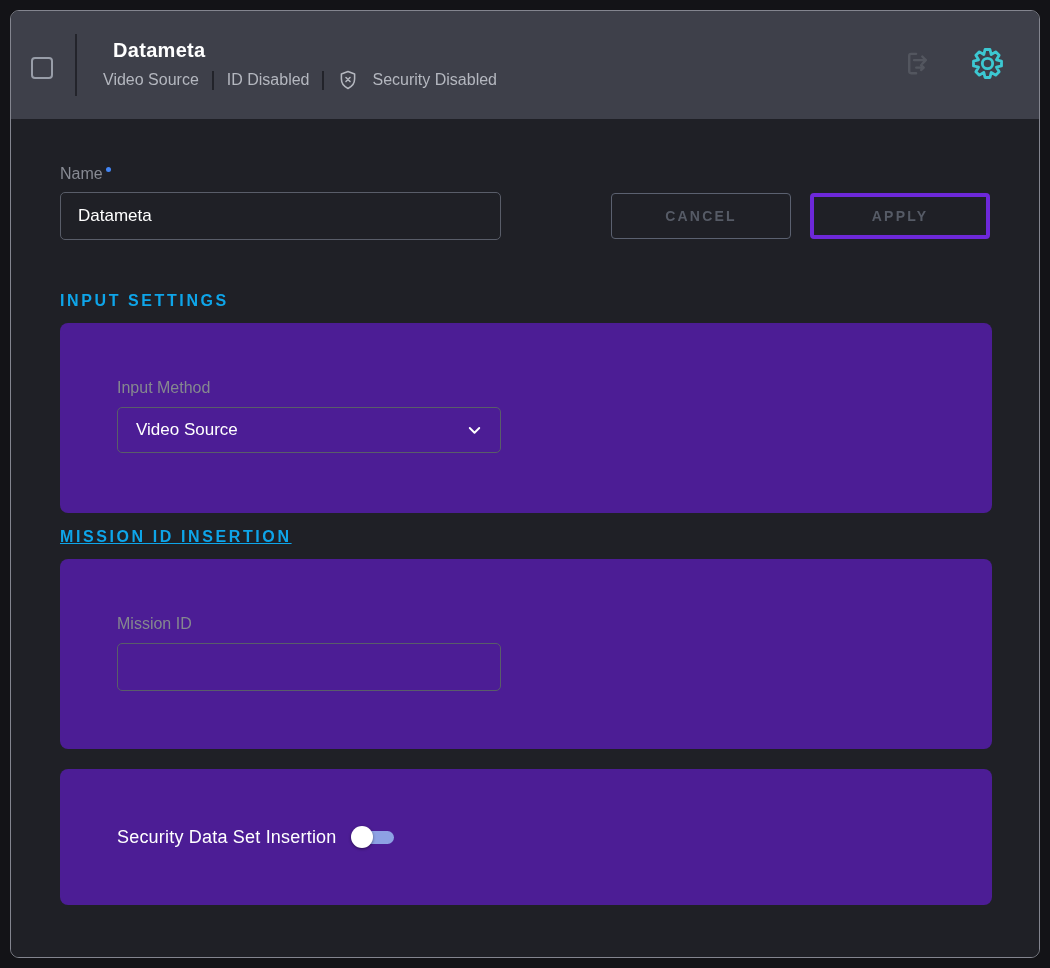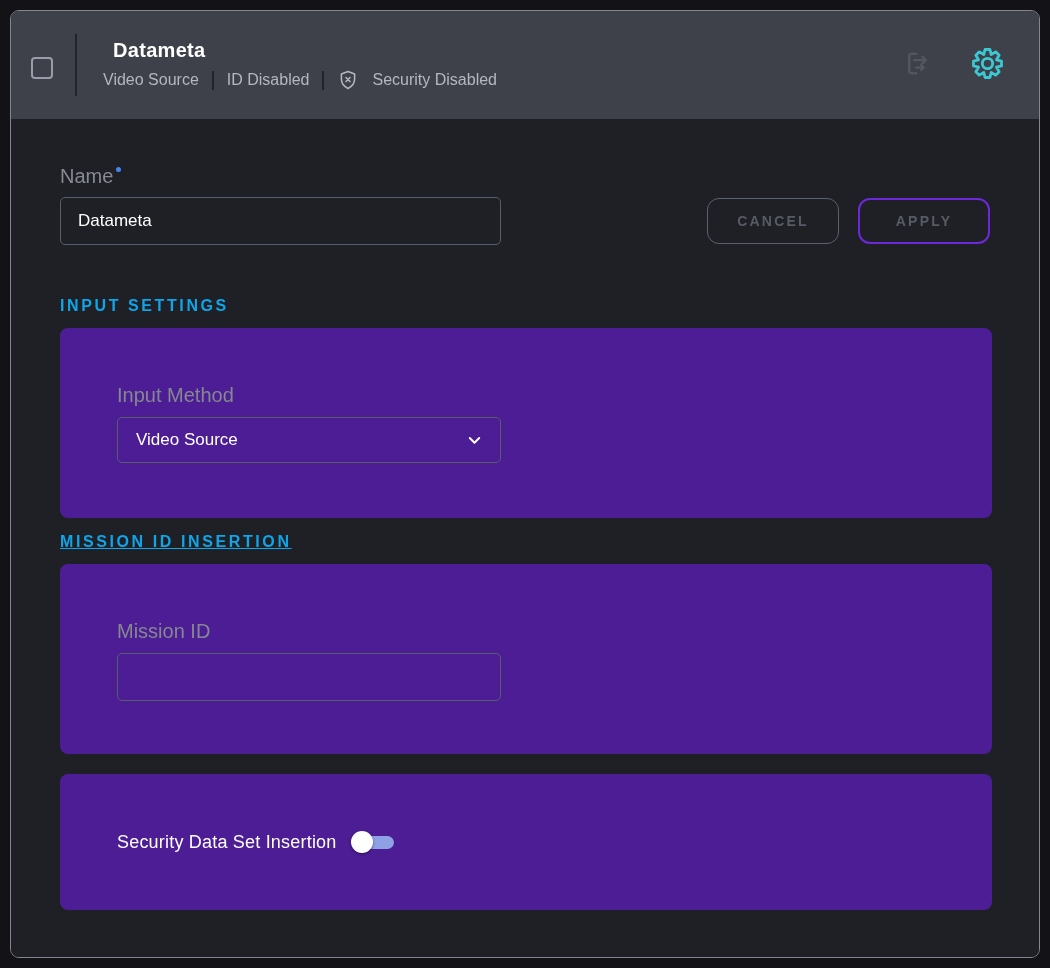--- a/index.html
+++ b/index.html
@@ -20,34 +20,34 @@
   .subtitle { display:flex; align-items:center; gap:13px; color:#b4b7bf; font-size:16px; }
   .subtitle .pipe { width:2px; height:19px; background:#22232a; }
   .subtitle .shield { display:flex; align-items:center; }
   .header-spacer { flex:1; }
   .header-icons { display:flex; align-items:center; gap:42px; }
   .icon-btn { background:none; border:none; cursor:pointer; display:flex; align-items:center; padding:0; }
 
   
   .body { flex:1; background:#1f2026; padding:46px 49px 0; }
 
-  .field-label { color:#878a93; font-size:20px; display:inline-flex; }
+  .field-label { color:#878a93; font-size:16px; display:inline-flex; }
   .req-dot { width:5px; height:5px; border-radius:50%; background:#4285f4;
              display:inline-block; margin:2px 0 0 3px; }
 
   .name-row { display:flex; align-items:center; margin-top:9px; }
   .text-input { width:441px; height:48px; background:transparent; border:1px solid #595d69;
                 border-radius:5px; color:#ffffff; font-size:17px; padding:0 17px;
                 font-family:"Liberation Sans", sans-serif; outline:none; }
   .btn-group { margin-left:auto; display:flex; gap:19px; }
-  .btn { width:132px; height:46px; border-radius:12px; background:transparent;
+  .btn { width:180px; height:46px; border-radius:4px; background:transparent;
          color:#565b66; font-size:14px; font-weight:700; letter-spacing:2.2px;
          font-family:"Liberation Sans", sans-serif; cursor:pointer; }
   .btn.cancel { border:1px solid #5b6170; }
-  .btn.apply  { border:2px solid #6d28d9; }
+  .btn.apply  { border:4px solid #6d28d9; }
 
   .section-heading { color:#0ea5e9; font-size:16px; font-weight:600; letter-spacing:2.6px; }
   .sh1 { margin-top:52px; }
   .sh2 { margin-top:15px;text-decoration:underline; }
 
   .card { background:#4c1d95; border-radius:8px; margin-top:13px; width:932px;
           padding:56px 0 0 57px; height:190px; }
   .card .field-label { color:#85888f; }
 
   .dropdown { position:relative; width:384px; height:46px; border:1px solid #595d69;

